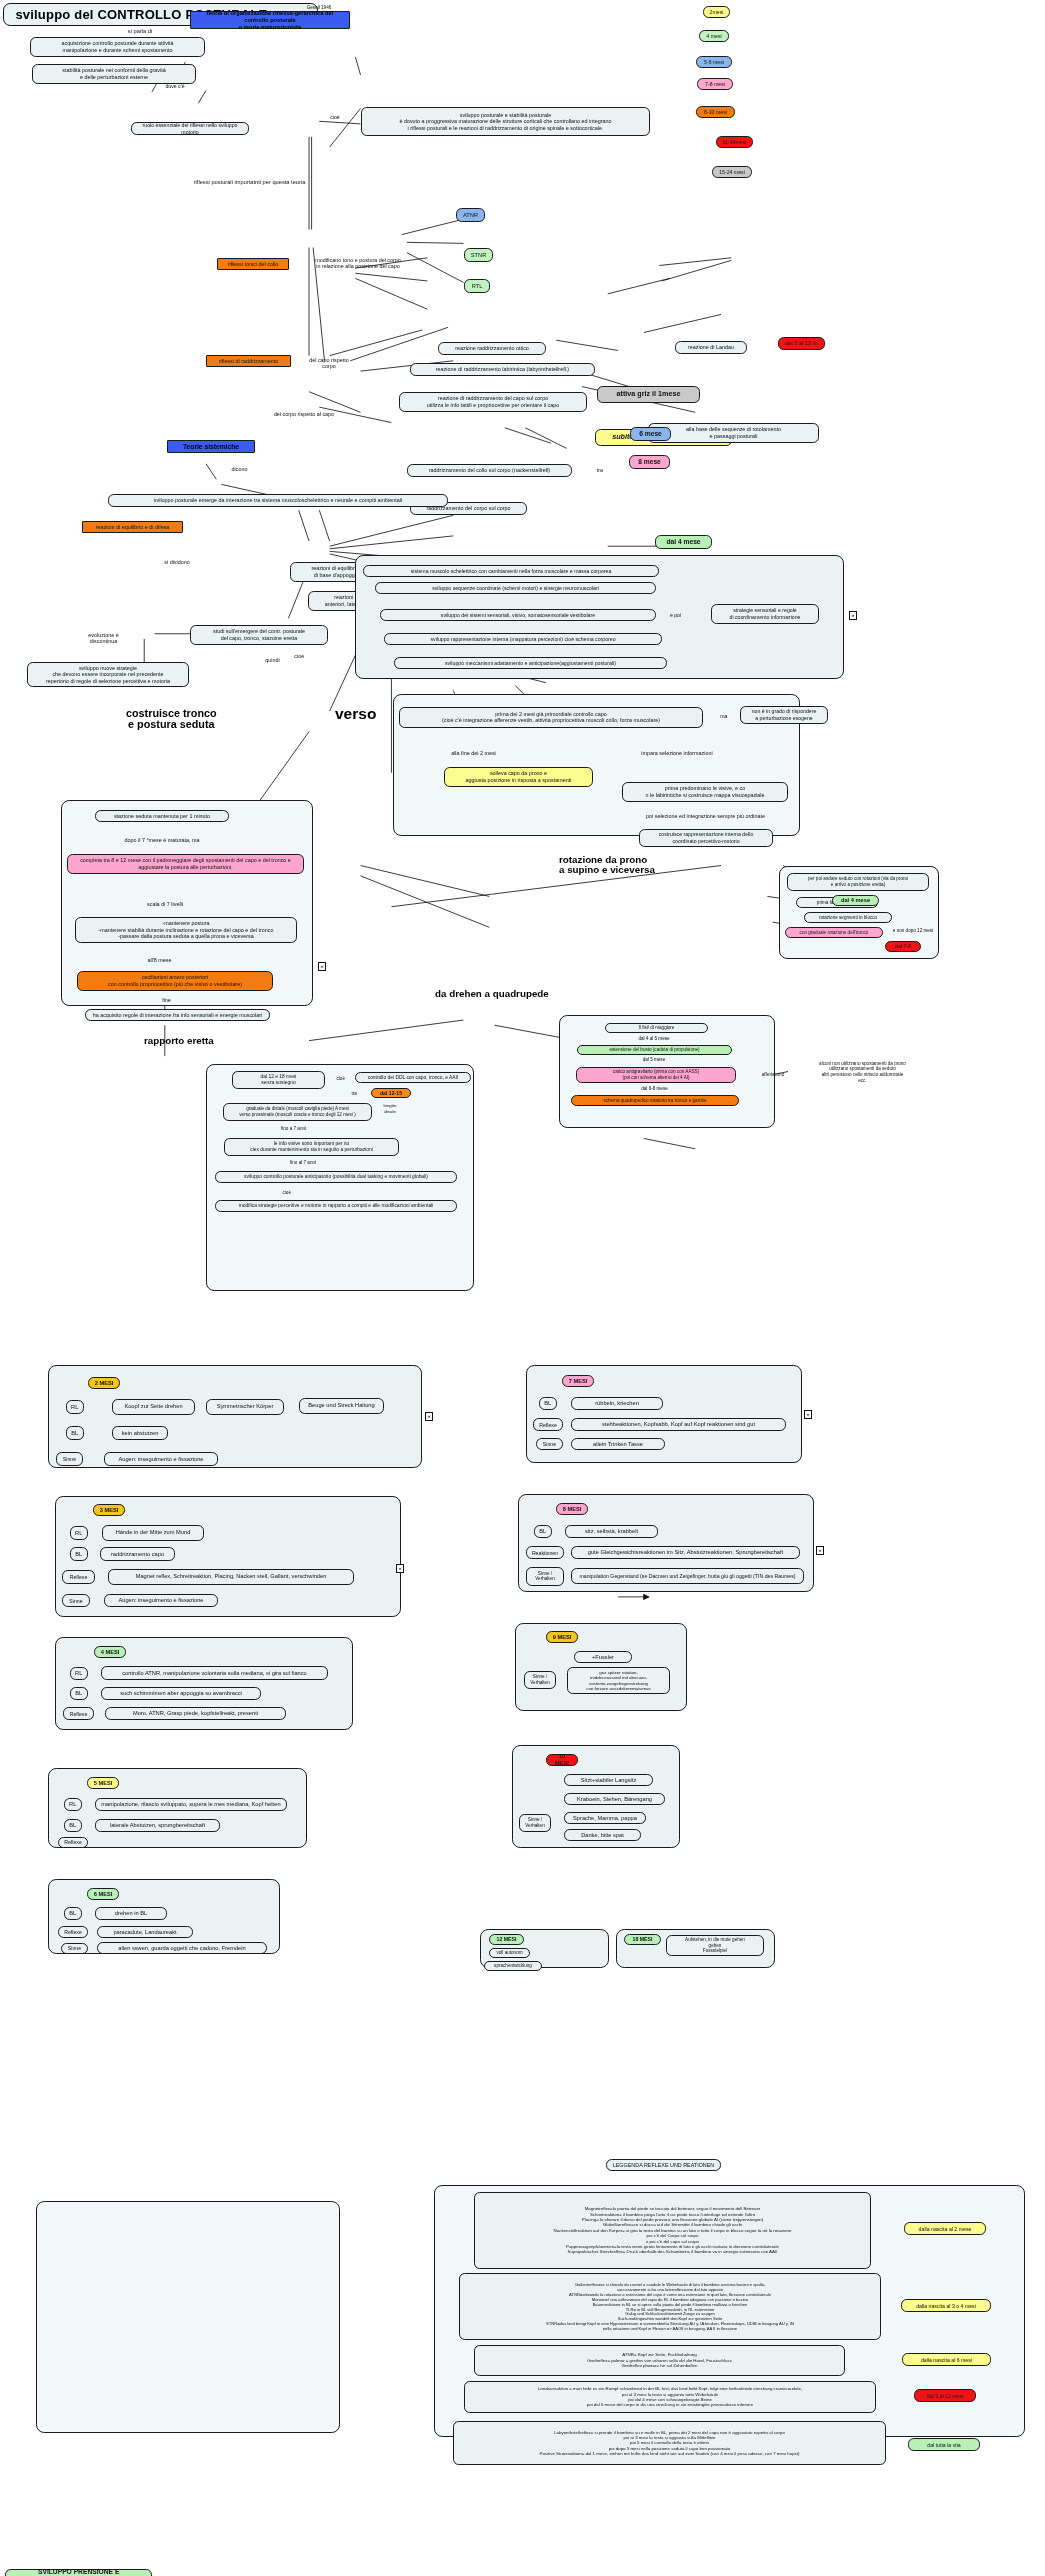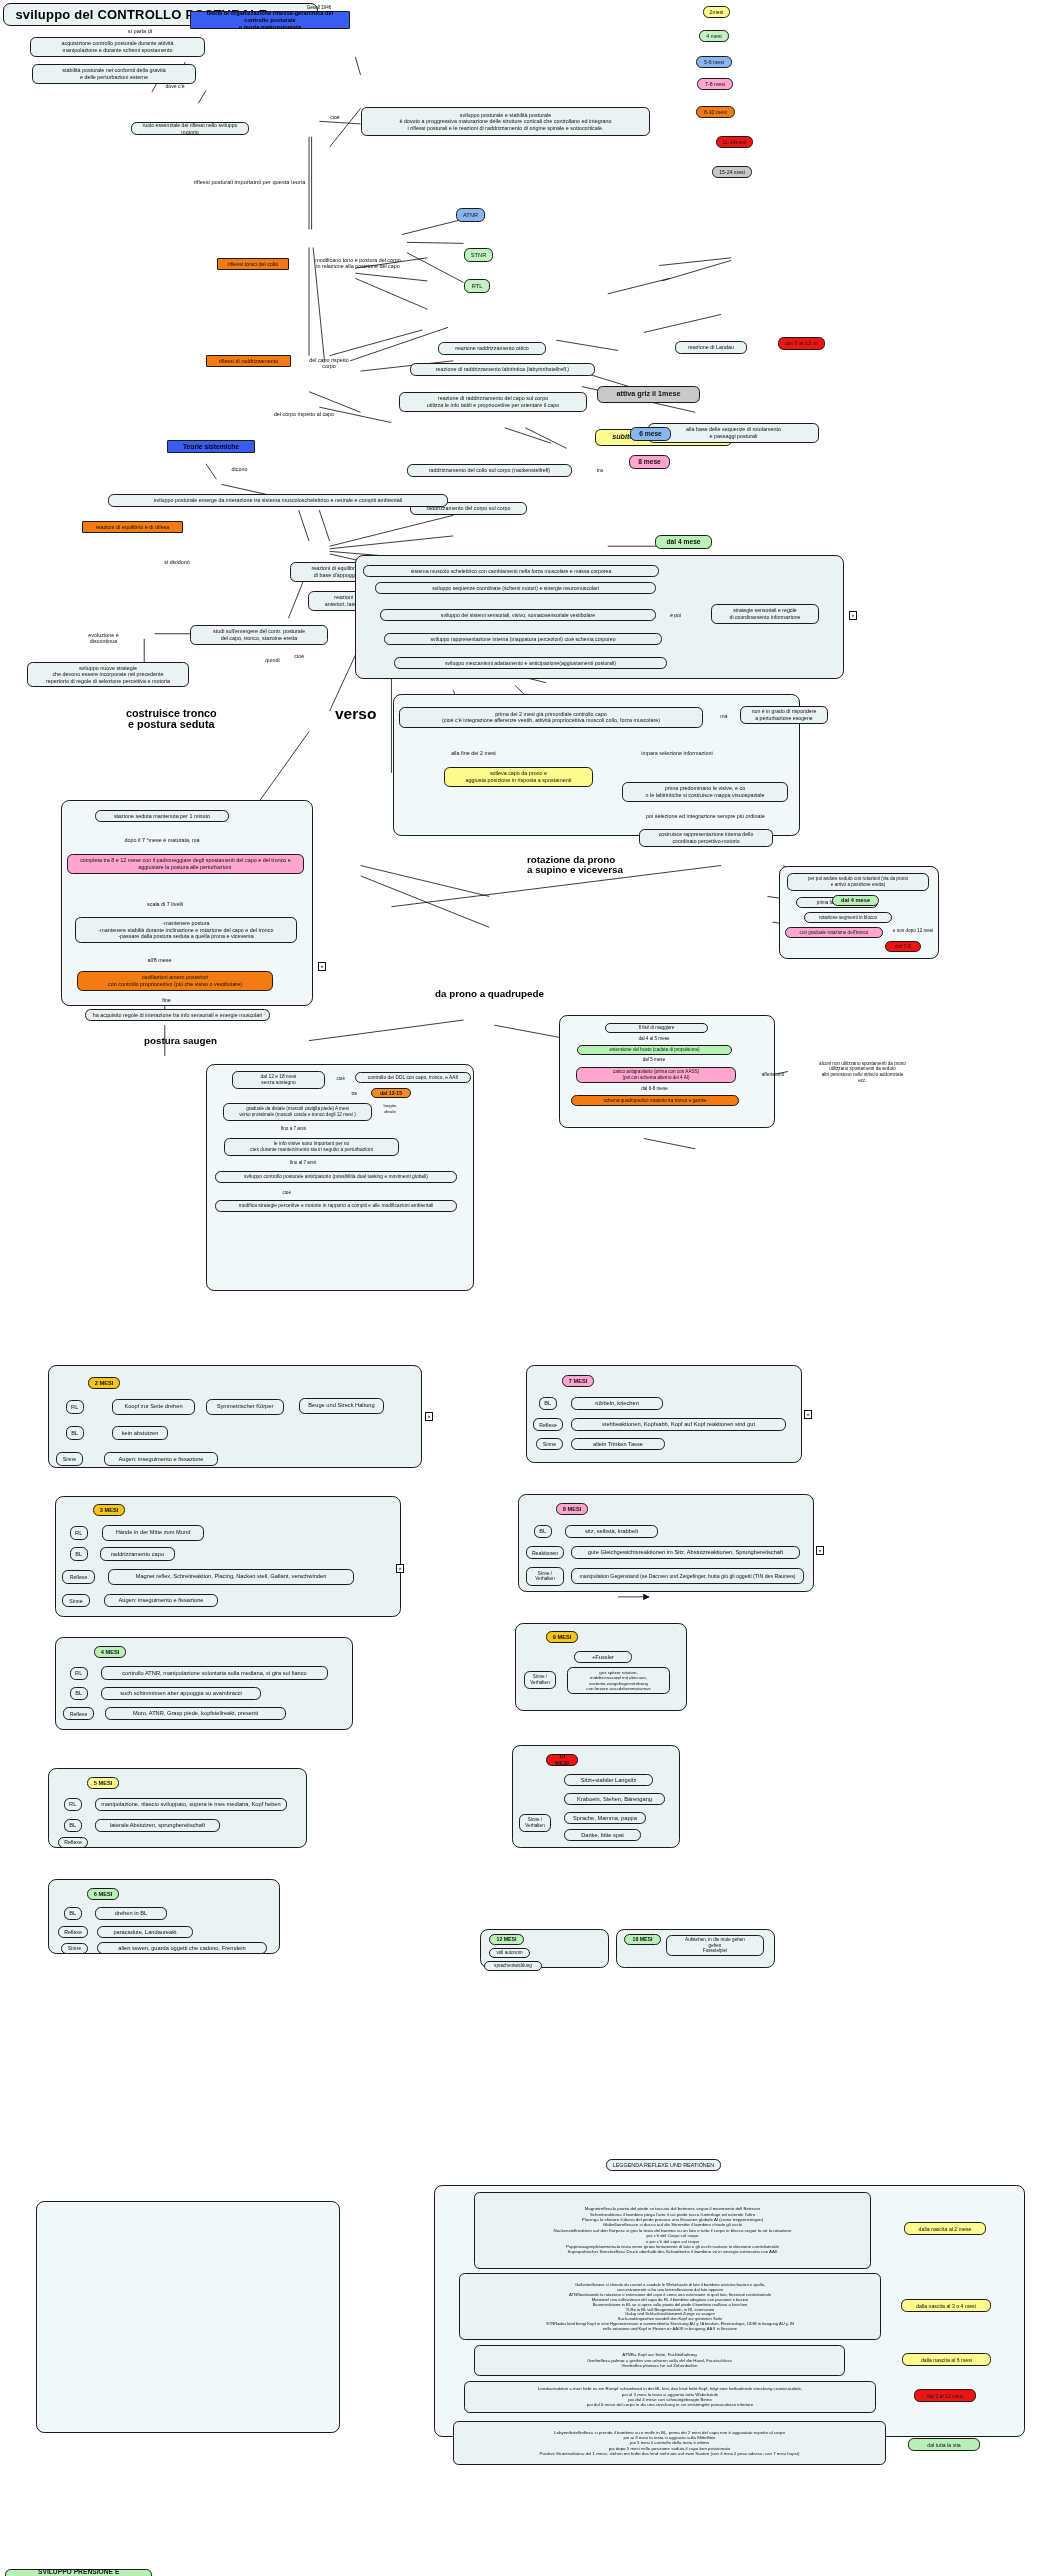--- a/index.html
+++ b/index.html
@@ -340,49 +340,49 @@
 -mantenere stabilià durante inclinazione e rotazione del capo e del tronco
 -passare dalla postura seduta a quella prona e viceversa</div>
   <div class="lbl" style="left:131px; top:957px; width:57px; height:7.2px; font-size:5.4px;">all'8 mese</div>
   <div class="node c-orange" style="left:77px; top:971px; width:196px; height:19.6px; font-size:5.4px;">oscillazioni antero posteriori
 con controllo propriocettivo (più che visivo o vestibolare)</div>
   <div class="collapse" style="left:318px; top:962px;">«</div>
 
   <div class="lbl" style="left:152px; top:997px; width:29px; height:7.2px; font-size:5.4px;">fine</div>
   <div class="node" style="left:85px; top:1009px; width:185px; height:12.4px; font-size:5.4px;">ha acquisito regole di interazione fra info sensoriali e energie muscolari</div>
 
-  <div class="sec-title" style="left:527px; top:855px; font-size:9.8px;">rotazione da prono
+  <div class="sec-title" style="left:559px; top:855px; font-size:9.8px;">rotazione da prono
 a supino e viceversa</div>
   <div class="panel clear" style="left:779px; top:866px; width:160px; height:93px;"></div>
   <div class="node" style="left:787px; top:873px; width:142px; height:17.5px; font-size:4.6px;">per poi andare seduto con rotazioni (via da prono
 e arrivo a posizione eretta)</div>
   <div class="node" style="left:796px; top:897px; width:82px; height:11.3px; font-size:4.6px;">prima fase 4-5 mesi</div>
   <div class="node" style="left:804px; top:912px; width:88px; height:11.3px; font-size:4.6px;">rotazione segmenti in blocco</div>
   <div class="node c-green2 bold" style="left:832px; top:895px; width:47px; height:11.3px; font-size:5.7px;">dal 4 mese</div>
   <div class="node c-pink" style="left:785px; top:927px; width:98px; height:11.3px; font-size:4.6px;">con graduale rotazione dell'tronco</div>
   <div class="lbl" style="left:887px; top:927px; width:52px; height:7.2px; font-size:4.6px;">e non dopo 12 mesi</div>
   <div class="node c-red" style="left:885px; top:941px; width:36px; height:11.3px; font-size:5.2px;">dal 7-8</div>
 
-  <div class="sec-title" style="left:435px; top:989px; font-size:9.8px;">da prono a quadrupede</div>
+  <div class="sec-title" style="left:435px; top:989px; font-size:9.8px;">da drehen a quadrupede</div>
   <div class="panel clear" style="left:559px; top:1015px; width:216px; height:113px;"></div>
   <div class="node" style="left:605px; top:1023px; width:103px; height:10.3px; font-size:4.6px;">fl fisi/ di maggiore</div>
   <div class="lbl" style="left:618px; top:1036px; width:72px; height:6.2px; font-size:4.6px;">dal 4 al 5 mese</div>
   <div class="node c-green2" style="left:577px; top:1045px; width:155px; height:10.3px; font-size:4.6px;">estensione del busto (caduta di propulsione)</div>
   <div class="lbl" style="left:623px; top:1057px; width:62px; height:6.2px; font-size:4.6px;">dal 5 mese</div>
   <div class="node c-pink" style="left:576px; top:1067px; width:160px; height:15.5px; font-size:4.6px;">carico antigravitario (prima con con AASS)
 (poi con schema alterno dei 4 AI)</div>
   <div class="lbl" style="left:626px; top:1086px; width:57px; height:6.2px; font-size:4.6px;">dal 6-8 mese</div>
   <div class="node c-orange" style="left:571px; top:1095px; width:168px; height:11.3px; font-size:4.6px;">schema quadrupedico rotatorio tra tronco e gambe</div>
   <div class="lbl" style="left:750px; top:1072px; width:46px; height:6.2px; font-size:4.6px;">afferiscono</div>
   <div class="node plain" style="left:788px; top:1059px; width:149px; height:26px; font-size:4.6px; text-align:center;">alcuni non utilizzano spostamenti da prono
 utilizzano spostamenti da seduto
 altri persistono nello striscio addominale
 ecc.</div>
 
-  <div class="sec-title" style="left:144px; top:1036px; font-size:9.8px;">postura saugen</div>
+  <div class="sec-title" style="left:144px; top:1036px; font-size:9.8px;">rapporto eretta</div>
   <div class="panel clear" style="left:206px; top:1064px; width:268px; height:227px;"></div>
   <div class="node" style="left:232px; top:1071px; width:93px; height:17.5px; font-size:4.9px;">dal 12 e 18 mesi
 senza sostegno</div>
   <div class="lbl" style="left:332px; top:1076px; width:17.5px; height:6.2px; font-size:4.6px;">cioè</div>
   <div class="node" style="left:355px; top:1072px; width:116px; height:11.3px; font-size:4.9px;">controllo dei DDL con capo, tronco, e AAII</div>
   <div class="lbl" style="left:346px; top:1091px; width:16.5px; height:6.2px; font-size:4.6px;">tra</div>
   <div class="node c-orange2 bold" style="left:371px; top:1088px; width:40px; height:10.3px; font-size:5.2px;">dal 12-15</div>
   <div class="node" style="left:223px; top:1103px; width:149px; height:17.5px; font-size:4.6px;">graduale da distale (muscoli caviglia piede) A mesi
 verso prossimale (muscoli coscia e tronco degli 12 mesi )</div>
   <div class="lbl" style="left:376px; top:1103px; width:28px; height:11.3px; font-size:4.4px;">longitu

